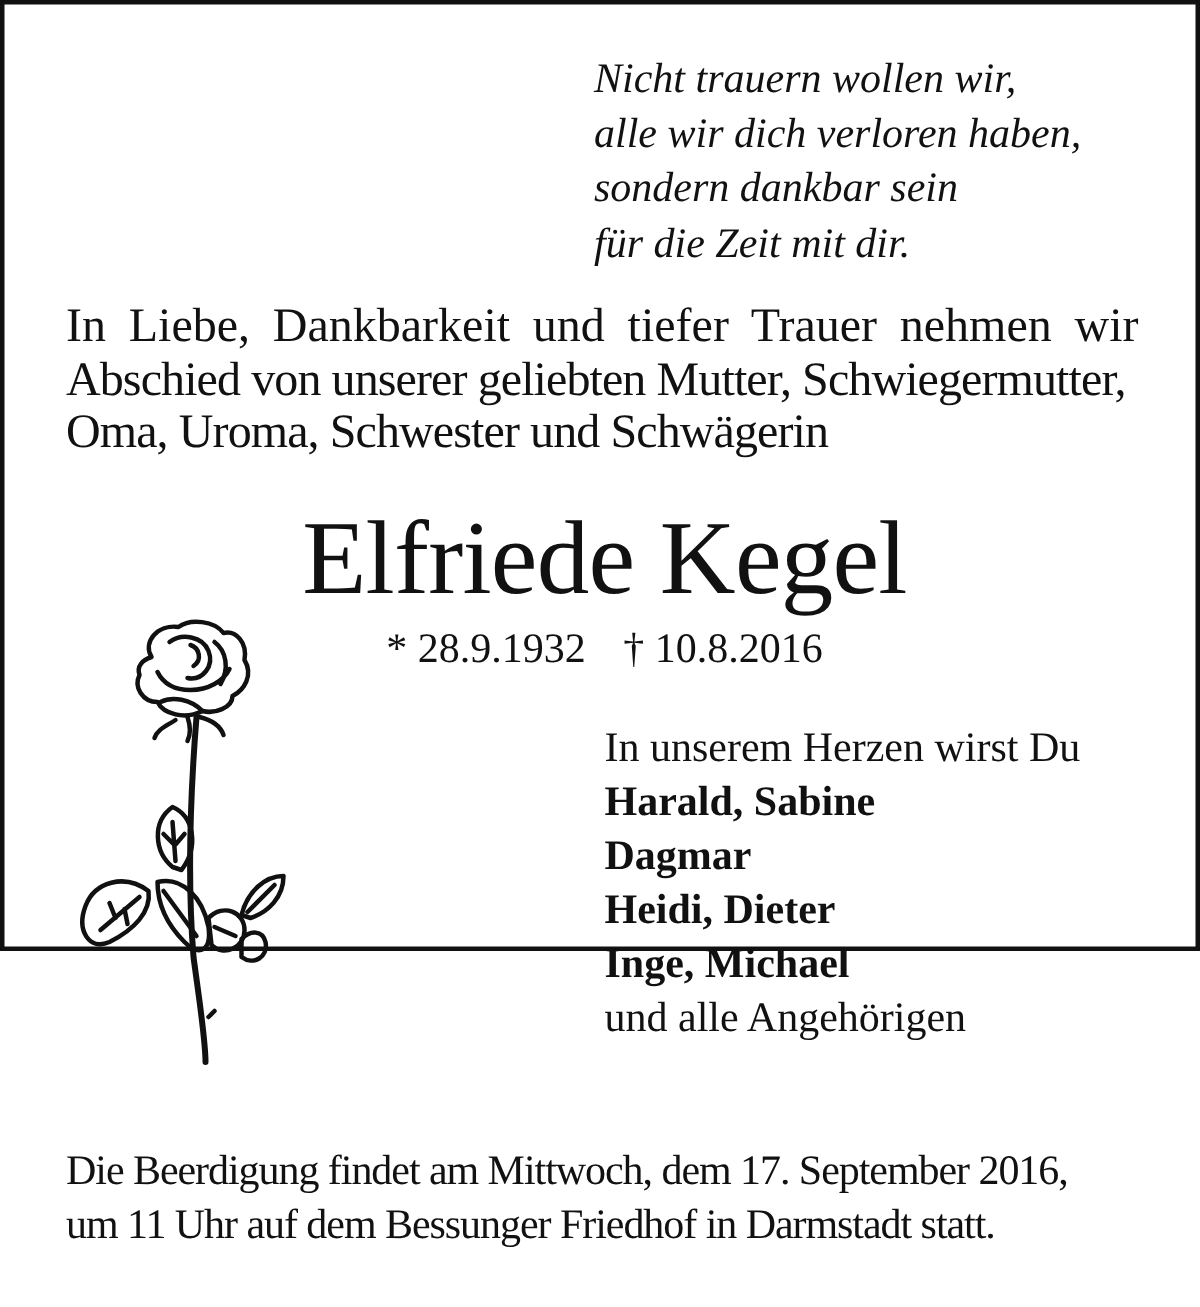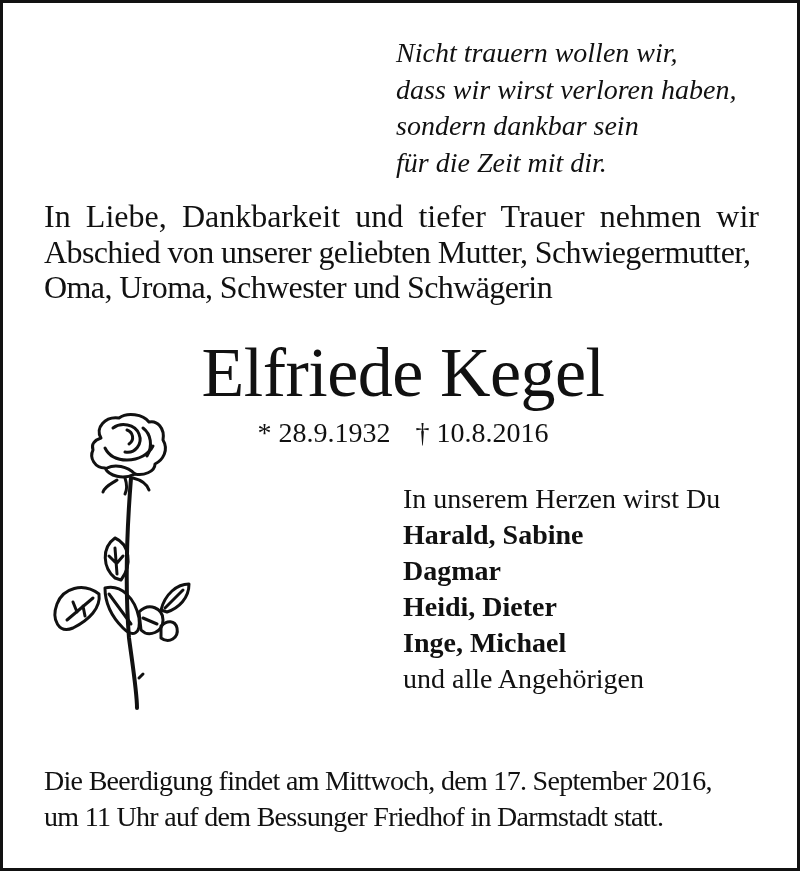--- a/index.html
+++ b/index.html
@@ -1,18 +1,18 @@
 <!DOCTYPE html>
 <html><head>
 <meta charset="utf-8">
 <style>
   html, body { margin:0; padding:0; background:#fff; }
   body { width:800px; height:871px; overflow:hidden; }
   .frame {
-    position:absolute; left:0; top:0; width:800px; height:871px;
+    position:absolute; left:0; top:0; width:800px; height:634px;
     box-sizing:border-box; border:3px solid #111; background:#fff;
     font-family:"Liberation Serif", "DejaVu Serif", serif; color:#111;
   }
   .poem {
     position:absolute; left:393px; top:32px;
     font-style:italic; font-size:28px; line-height:36.5px;
   }
   .poem div { white-space:nowrap; }
   .intro {
     position:absolute; left:41px; top:196px; width:715px;
@@ -43,21 +43,21 @@
   }
   .funeral div { white-space:nowrap; }
 </style>
 </head>
 <body>
 
 <div class="frame">
 
   <div class="poem">
     <div>Nicht trauern wollen wir,</div>
-    <div>dass wir wirst verloren haben,</div>
+    <div>alle wir dich verloren haben,</div>
     <div>sondern dankbar sein</div>
     <div>für die Zeit mit dir.</div>
   </div>
 
   <div class="intro">
     <div class="just">In Liebe, Dankbarkeit und tiefer Trauer nehmen wir</div>
     <div>Abschied von unserer geliebten Mutter, Schwiegermutter,</div>
     <div>Oma, Uroma, Schwester und Schwägerin</div>
   </div>
 

